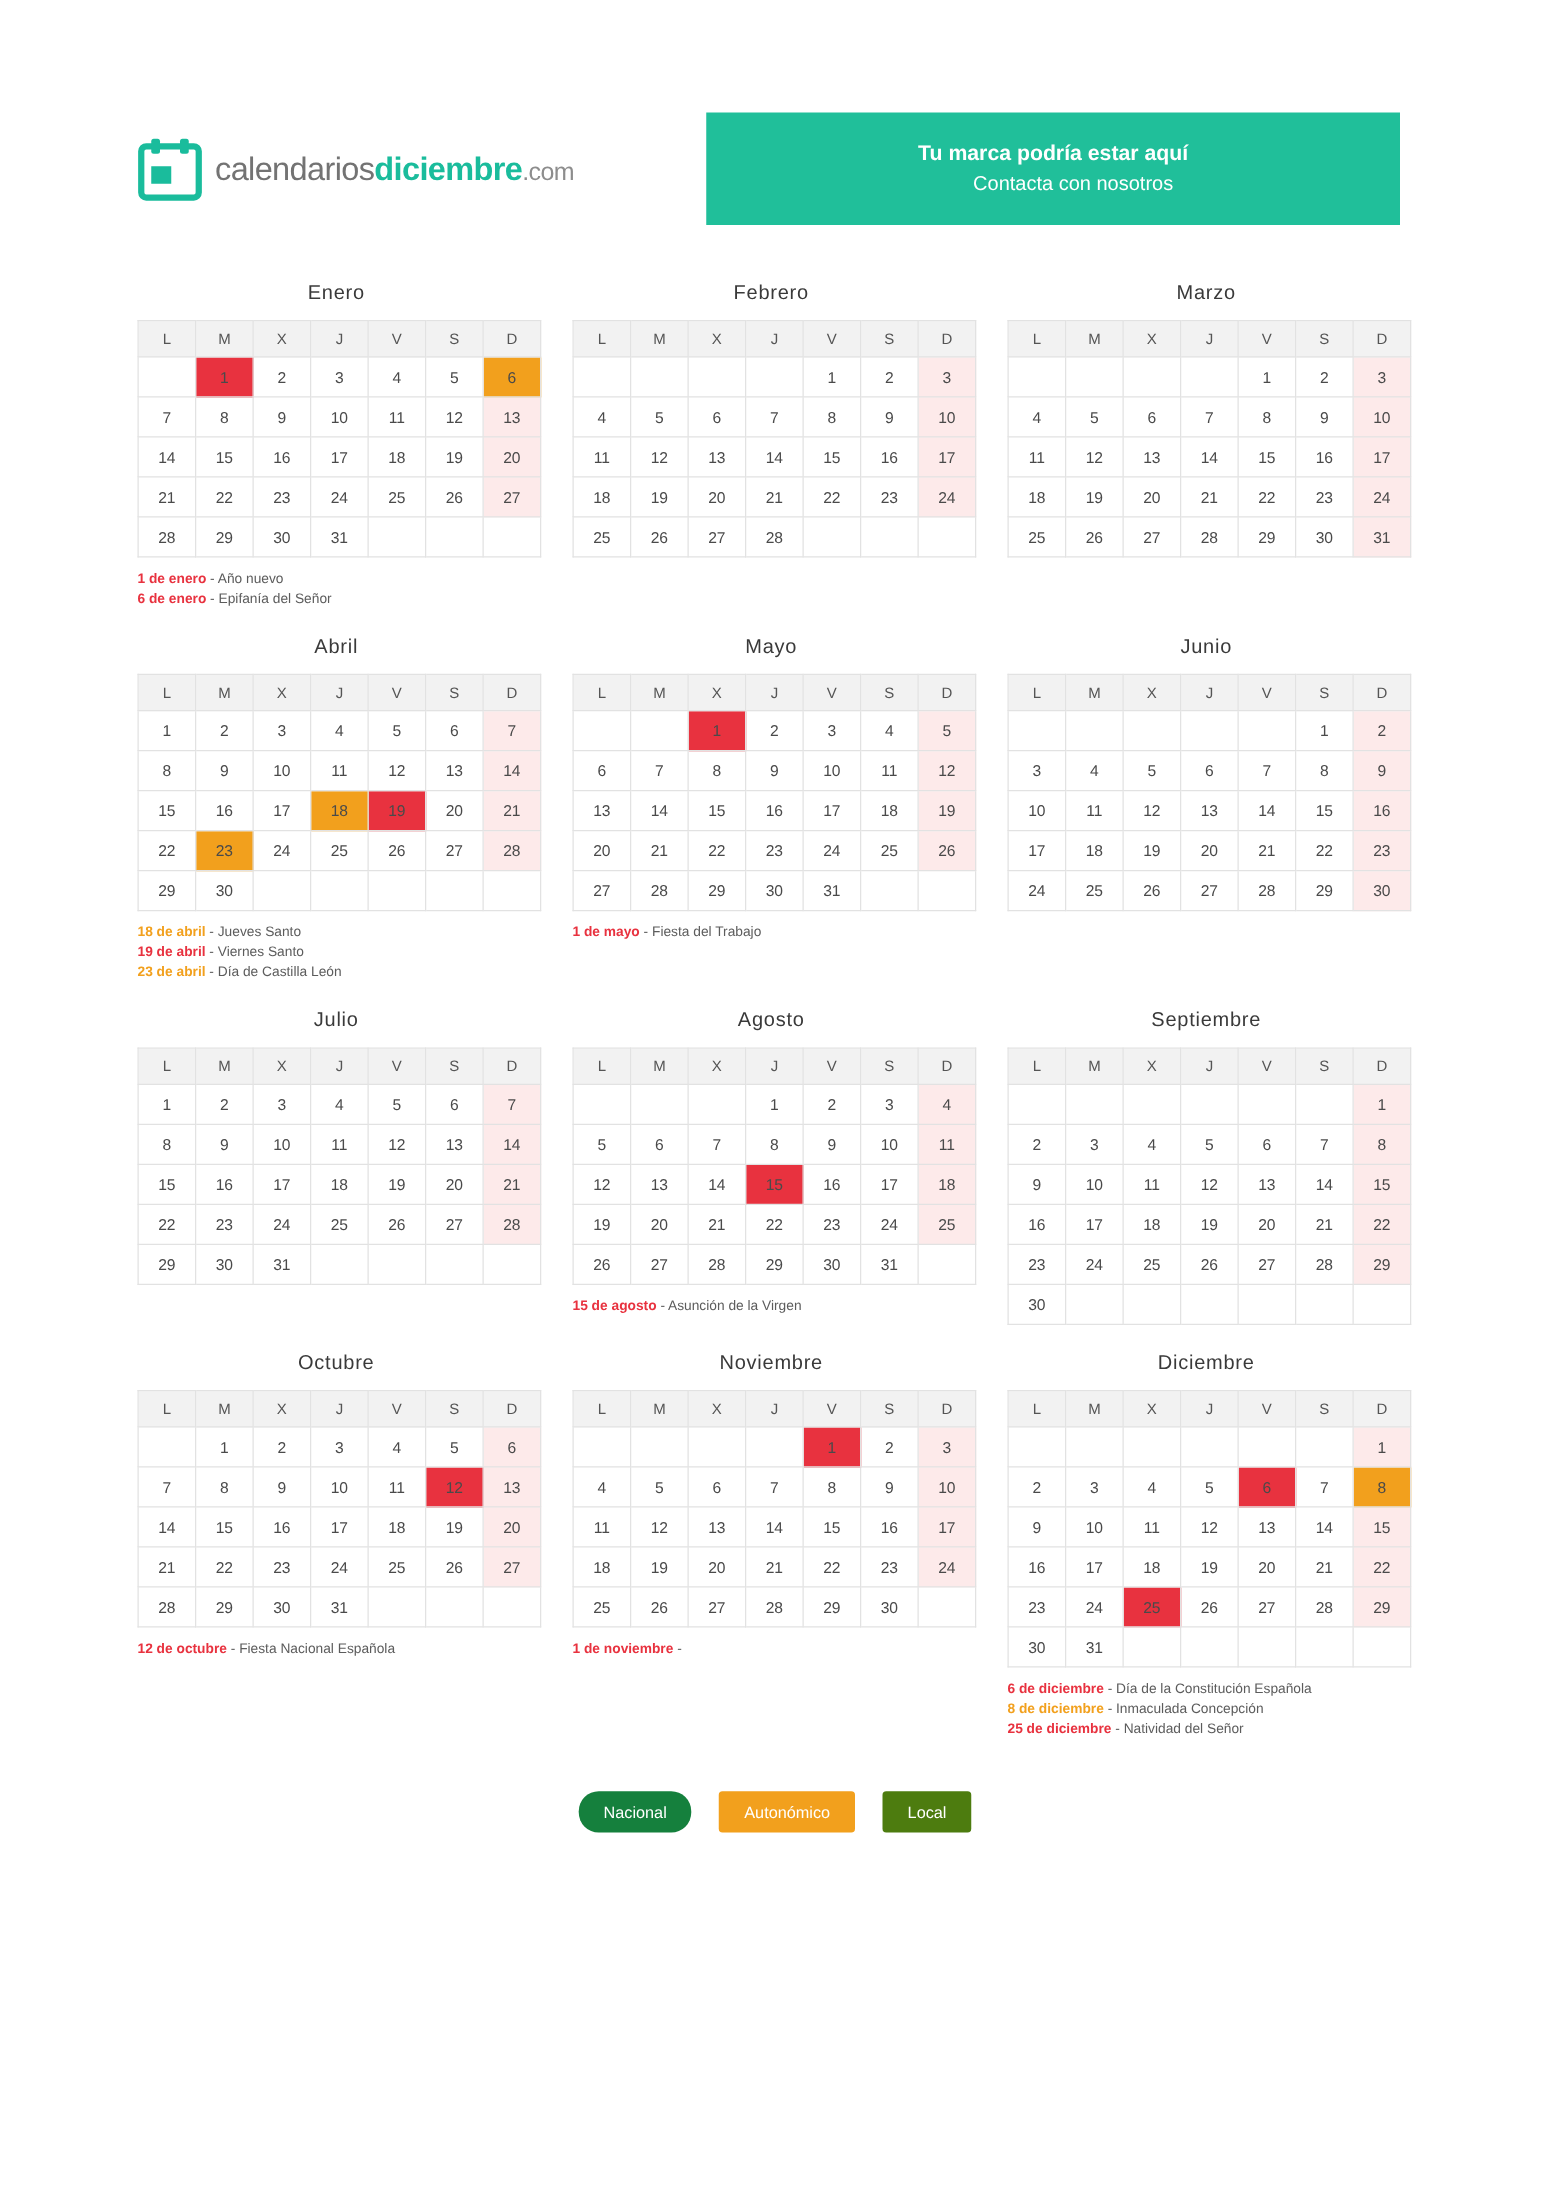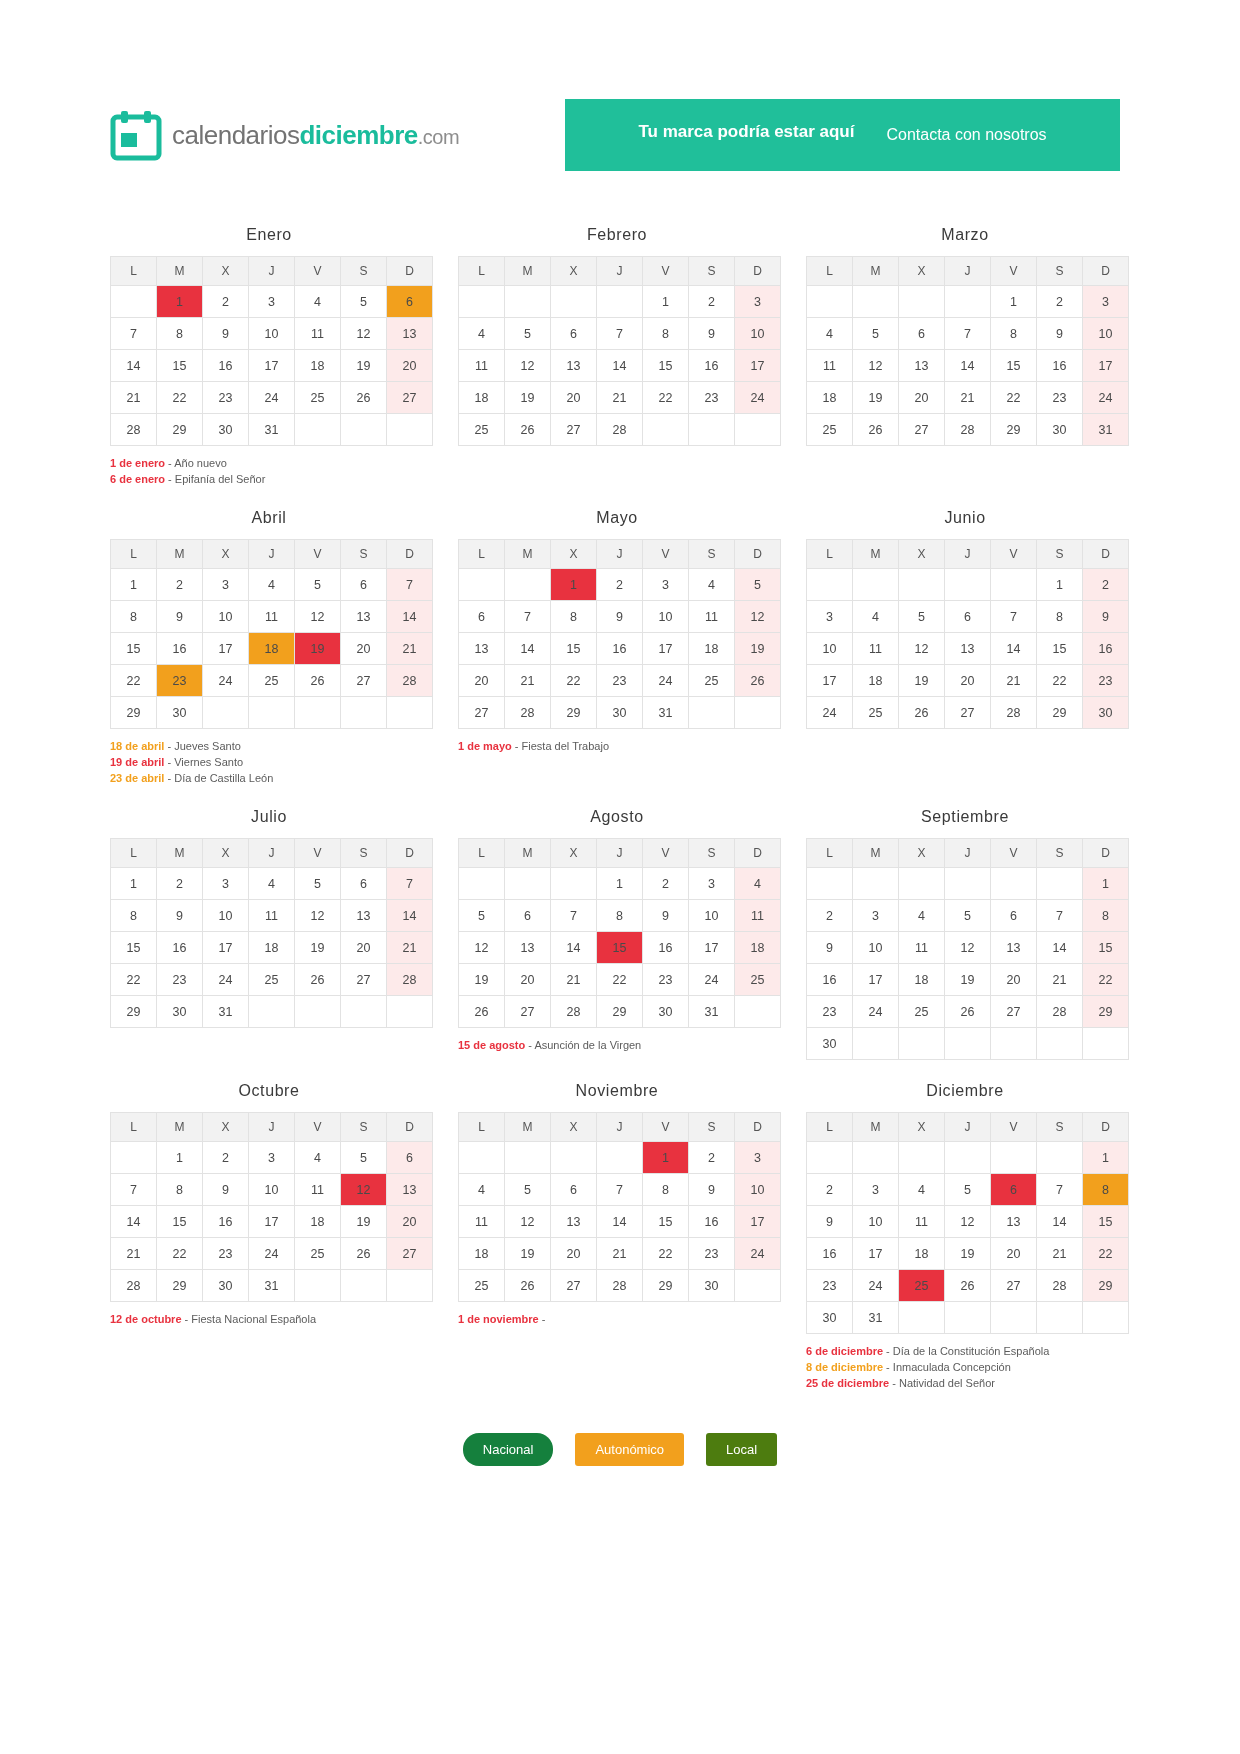--- a/index.html
+++ b/index.html
@@ -48,23 +48,23 @@
   }
   .logo-text .a { color: #737373; font-weight: 400; }
   .logo-text .b { color: #1abc9c; font-weight: 700; }
   .logo-text .c { color: #8d8d8d; font-weight: 400; font-size: 20px; }
 
   .banner {
     margin-left: 55px;
     background: #20bf9a;
     color: #ffffff;
     width: 555px;
-    height: 72px;
+    height: 90px;
     display: flex;
-    flex-direction: row;
+    flex-direction: column;
     align-items: center;
     justify-content: center;
     text-align: center;
   }
   .banner .l1 {
     font-size: 17px;
     font-weight: bold;
     margin-bottom: 6px;
   }
   .banner .l2 {

